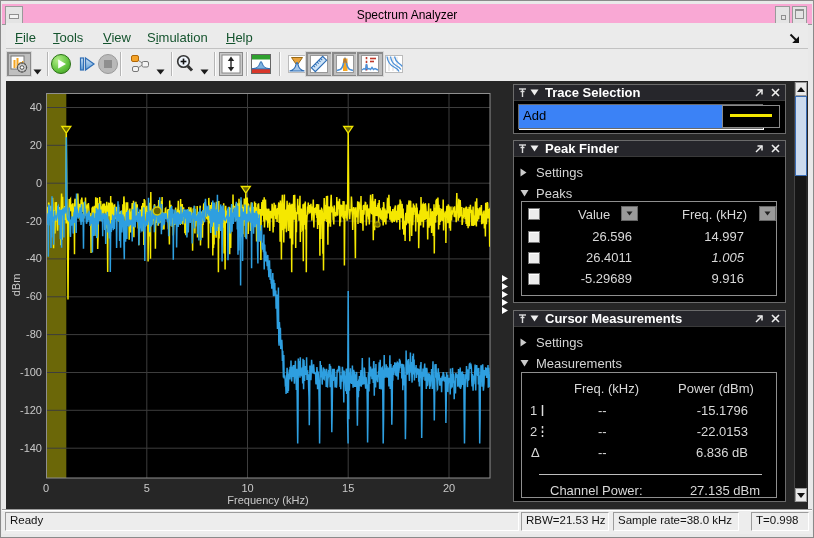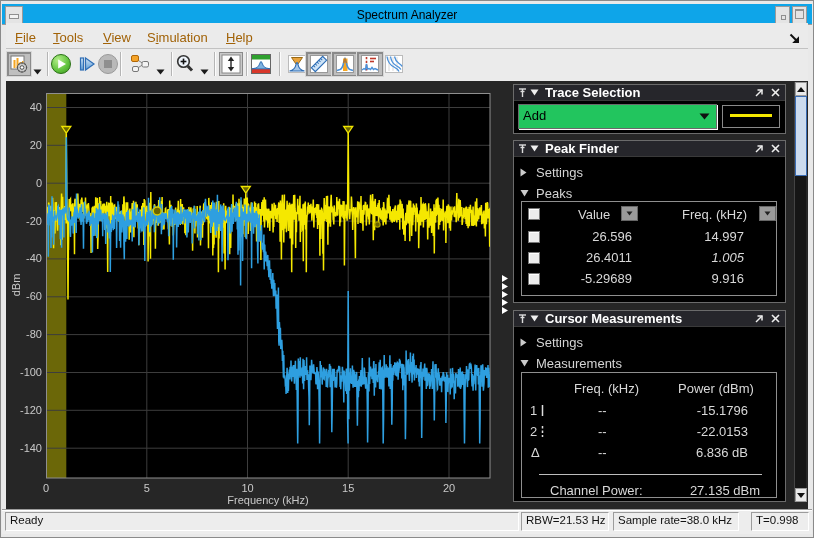--- a/index.html
+++ b/index.html
@@ -1,22 +1,22 @@
 <!DOCTYPE html>
 <html><head><meta charset="utf-8"><style>
 * { margin:0; padding:0; }
 html,body { width:814px; height:538px; overflow:hidden; background:#e9e9e9;
   font-family:"Liberation Sans",sans-serif; position:relative; }
 body::after { content:""; position:absolute; inset:0; border:1px solid #8a8a8a; pointer-events:none; }
-#titlebar { position:absolute; left:2px; top:4px; width:810px; height:20px; background:#0ea5e9;
+#titlebar { position:absolute; left:2px; top:4px; width:810px; height:20px; background:#f9a8d4;
   border-bottom:1px solid #9a9a9a; }
 #titlebar .title { position:absolute; left:0; right:0; top:4px; text-align:center; font-size:12px; color:#000; }
 .tbbtn { position:absolute; top:2px; height:16px; background:#e4e4e4; border:1px solid #9a9a9a; }
 #menubar { position:absolute; left:6px; top:23px; width:802px; height:25px; background:#ebebeb; }
-.mitem { position:absolute; top:7px; font-size:13px; color:#a16207; }
+.mitem { position:absolute; top:7px; font-size:13px; color:#14532d; }
 #dockarr { position:absolute; right:7px; top:9px; }
 #toolbar { position:absolute; left:6px; top:48px; width:802px; height:33px; background:#ebebeb;
   border-top:1px solid #c2c2c2; }
 .tbtn { position:absolute; top:3px; height:22px; border:1px solid #8a8a8a; background:#c9c9c9;
   display:flex; align-items:center; justify-content:center; }
 .tbtn.pressed { background:#bfbfbf; box-shadow:inset 1px 1px 0 #8a8a8a, 0 0 0 1px #d8d8d8; }
 .tflat { position:absolute; top:3px; height:24px; display:flex; align-items:center; justify-content:center; }
 .tsep { position:absolute; top:3px; width:1px; height:24px; background:#b5b5b5; border-right:1px solid #fcfcfc; }
 .ddarr { position:absolute; top:12px; }
 #client { position:absolute; left:6px; top:81px; width:802px; height:428px; background:#262626; }
@@ -308,21 +308,21 @@
           <path d="M 3.5 2 L 8 2 L 8 6.5" fill="none"></path>
         </g>
       </svg>
       <svg width="9" height="9" viewBox="0 0 9 9" style="margin-right:5px">
         <g stroke="#eee" stroke-width="1.6">
           <line x1="1" y1="1" x2="8" y2="8"></line>
           <line x1="8" y1="1" x2="1" y2="8"></line>
         </g>
       </svg>
     </div>
-<div style="position:absolute;left:4px;top:19px;width:197px;height:23px;background:#22c55e;border:1px solid #6a6a6a;box-shadow:1px 1px 0 #fcfcfc;">
+<div style="position:absolute;left:4px;top:19px;width:197px;height:23px;background:#3b82f6;border:1px solid #6a6a6a;box-shadow:1px 1px 0 #fcfcfc;padding-left:46px;">
 <span style="position:absolute;left:4px;top:3px;font-size:13px;color:#000;">Add</span>
 <svg width="11" height="7" viewBox="0 0 11 7" style="position:absolute;right:6px;top:8px">
         <path d="M0.5 0.5 L10.5 0.5 L5.5 6.5 Z" fill="#111"></path>
       </svg>
 </div>
 <div style="position:absolute;left:208px;top:20px;width:56px;height:21px;background:#000;border:1px solid #8a8a8a;">
 <span style="position:absolute;left:7px;right:7px;top:8px;height:3px;background:#f5e800;"></span>
 </div>
 </div>
 <div class="panel" style="left:513px;top:140px;height:161px;">

